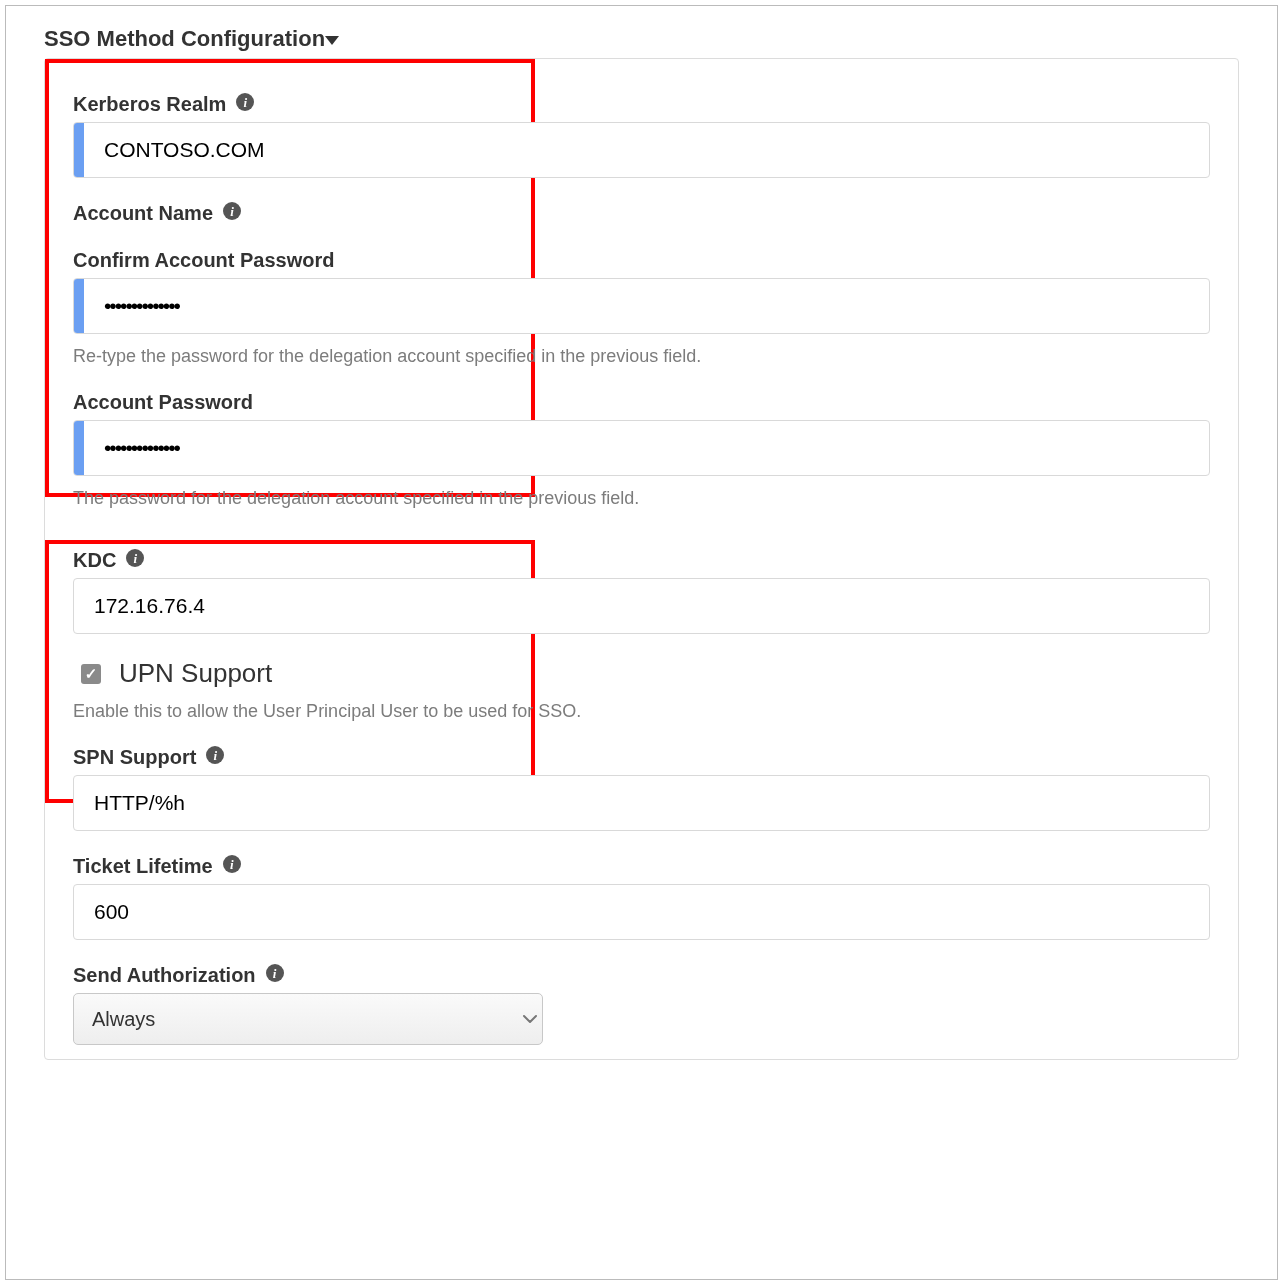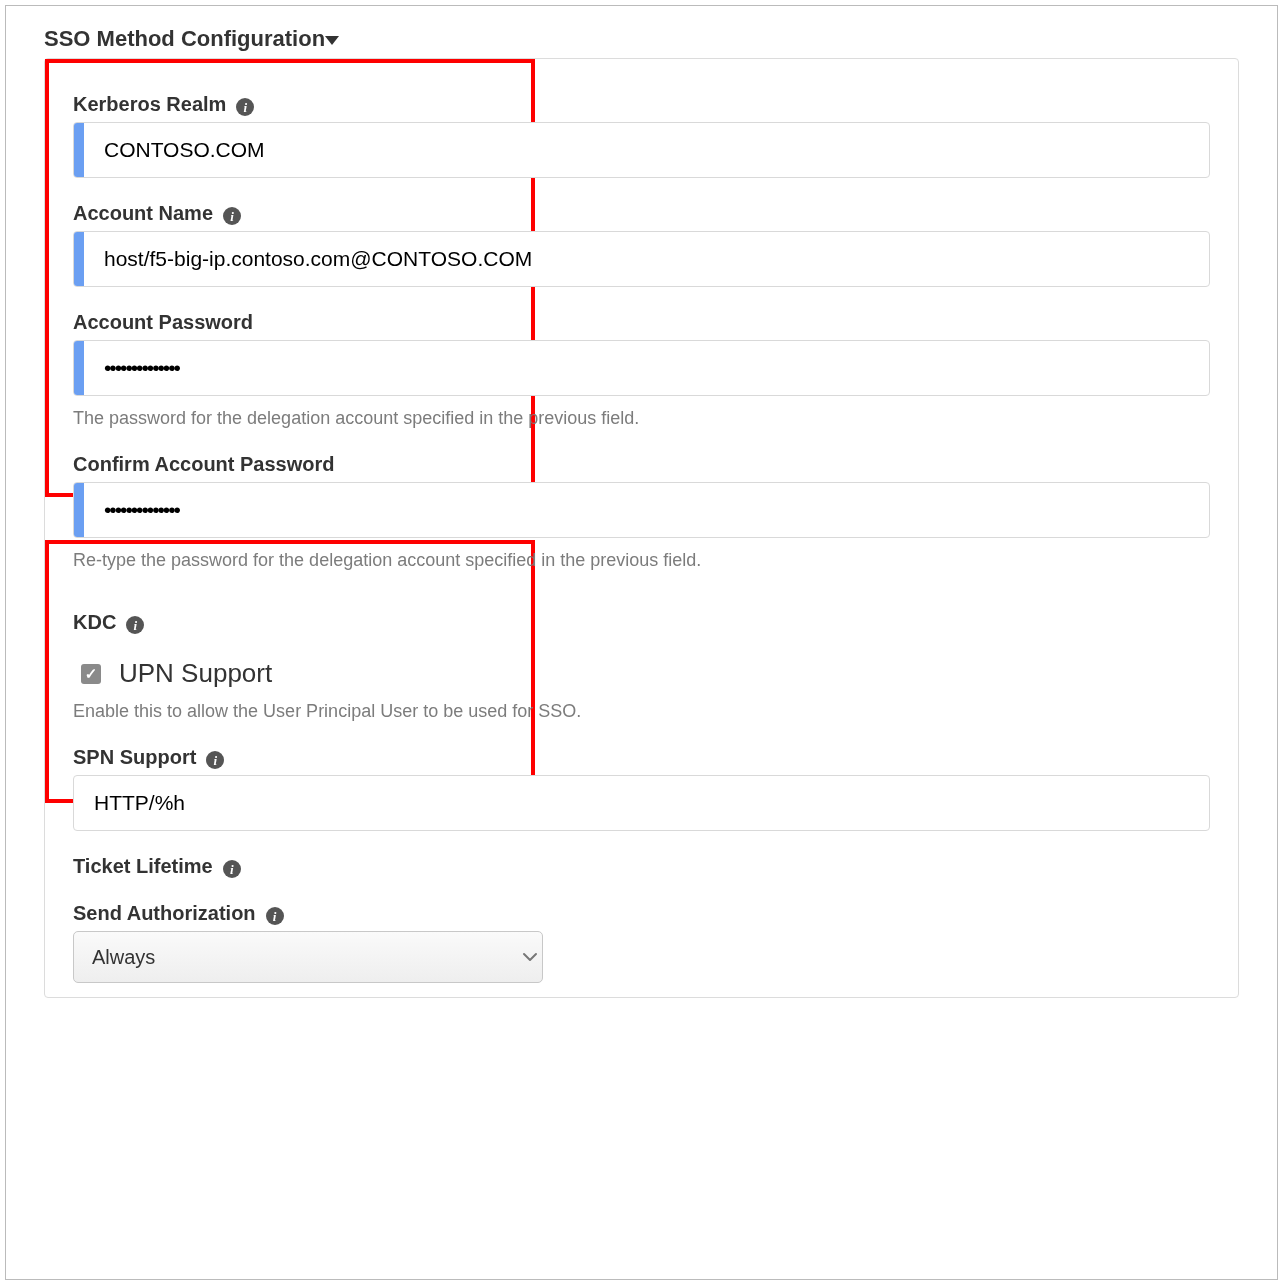--- a/index.html
+++ b/index.html
@@ -38,21 +38,21 @@
   }
   .field {
     margin-top: 24px;
     position: relative;
   }
   .field:first-child { margin-top: 0; }
   .field-label {
     font-size: 20px;
     font-weight: bold;
     display: flex;
-    align-items: flex-end;
+    align-items: flex-start;
     gap: 10px;
     margin-bottom: 6px;
   }
   .info-icon {
     display: inline-flex;
     align-items: center;
     justify-content: center;
     width: 18px; height: 18px;
     background: #555;
     color: #fff;
@@ -163,49 +163,49 @@
       <div class="input-wrap changed">
         <input type="text" class="input-el" value="CONTOSO.COM" style="">
       </div>
     </div>
 
     <div class="field">
       <div class="field-label">
         <span>Account Name</span>
         <span class="info-icon">i</span>
       </div>
-      <div class="input-wrap changed">
-        <input type="text" class="input-el" value="host/f5-big-ip.contoso.com@CONTOSO.COM" style="">
-      </div>
-    </div>
-
-    <div class="field">
-      <div class="field-label">
-        <span>Account Password</span>
+    </div>
+
+    <div class="field">
+      <div class="field-label">
+        <span>Confirm Account Password</span>
       </div>
       <div class="input-wrap changed">
         <input type="password" class="input-el" style="letter-spacing: -2px;" value="••••••••••••••">
       </div>
-      <div class="help-text">The password for the delegation account specified in the previous field.</div>
-    </div>
-
-    <div class="field">
-      <div class="field-label">
-        <span>Confirm Account Password</span>
+      <div class="help-text">Re-type the password for the delegation account specified in the previous field.</div>
+    </div>
+
+    <div class="field">
+      <div class="field-label">
+        <span>Account Password</span>
       </div>
       <div class="input-wrap changed">
         <input type="password" class="input-el" style="letter-spacing: -2px;" value="••••••••••••••">
       </div>
-      <div class="help-text">Re-type the password for the delegation account specified in the previous field.</div>
+      <div class="help-text">The password for the delegation account specified in the previous field.</div>
     </div>
 
     <div class="field" style="margin-top:40px;">
       <div class="field-label">
         <span>KDC</span>
         <span class="info-icon">i</span>
+      </div>
+      <div class="input-wrap">
+        <input type="text" class="input-el" value="172.16.76.4" style="">
       </div>
     </div>
 
     <div class="field">
       <div class="checkbox-row">
         <span class="chk">✓</span>
         <span class="chk-label">UPN Support</span>
       </div>
       <div class="help-text">Enable this to allow the User Principal User to be used for SSO.</div>
     </div>
@@ -217,20 +217,23 @@
       </div>
       <div class="input-wrap">
         <input type="text" class="input-el" value="HTTP/%h" style="">
       </div>
     </div>
 
     <div class="field">
       <div class="field-label">
         <span>Ticket Lifetime</span>
         <span class="info-icon">i</span>
+      </div>
+      <div class="input-wrap">
+        <input type="text" class="input-el" value="600" style="">
       </div>
     </div>
 
     <div class="field">
       <div class="field-label">
         <span>Send Authorization</span>
         <span class="info-icon">i</span>
       </div>
       <div class="select-wrap">
         <span>Always</span>

